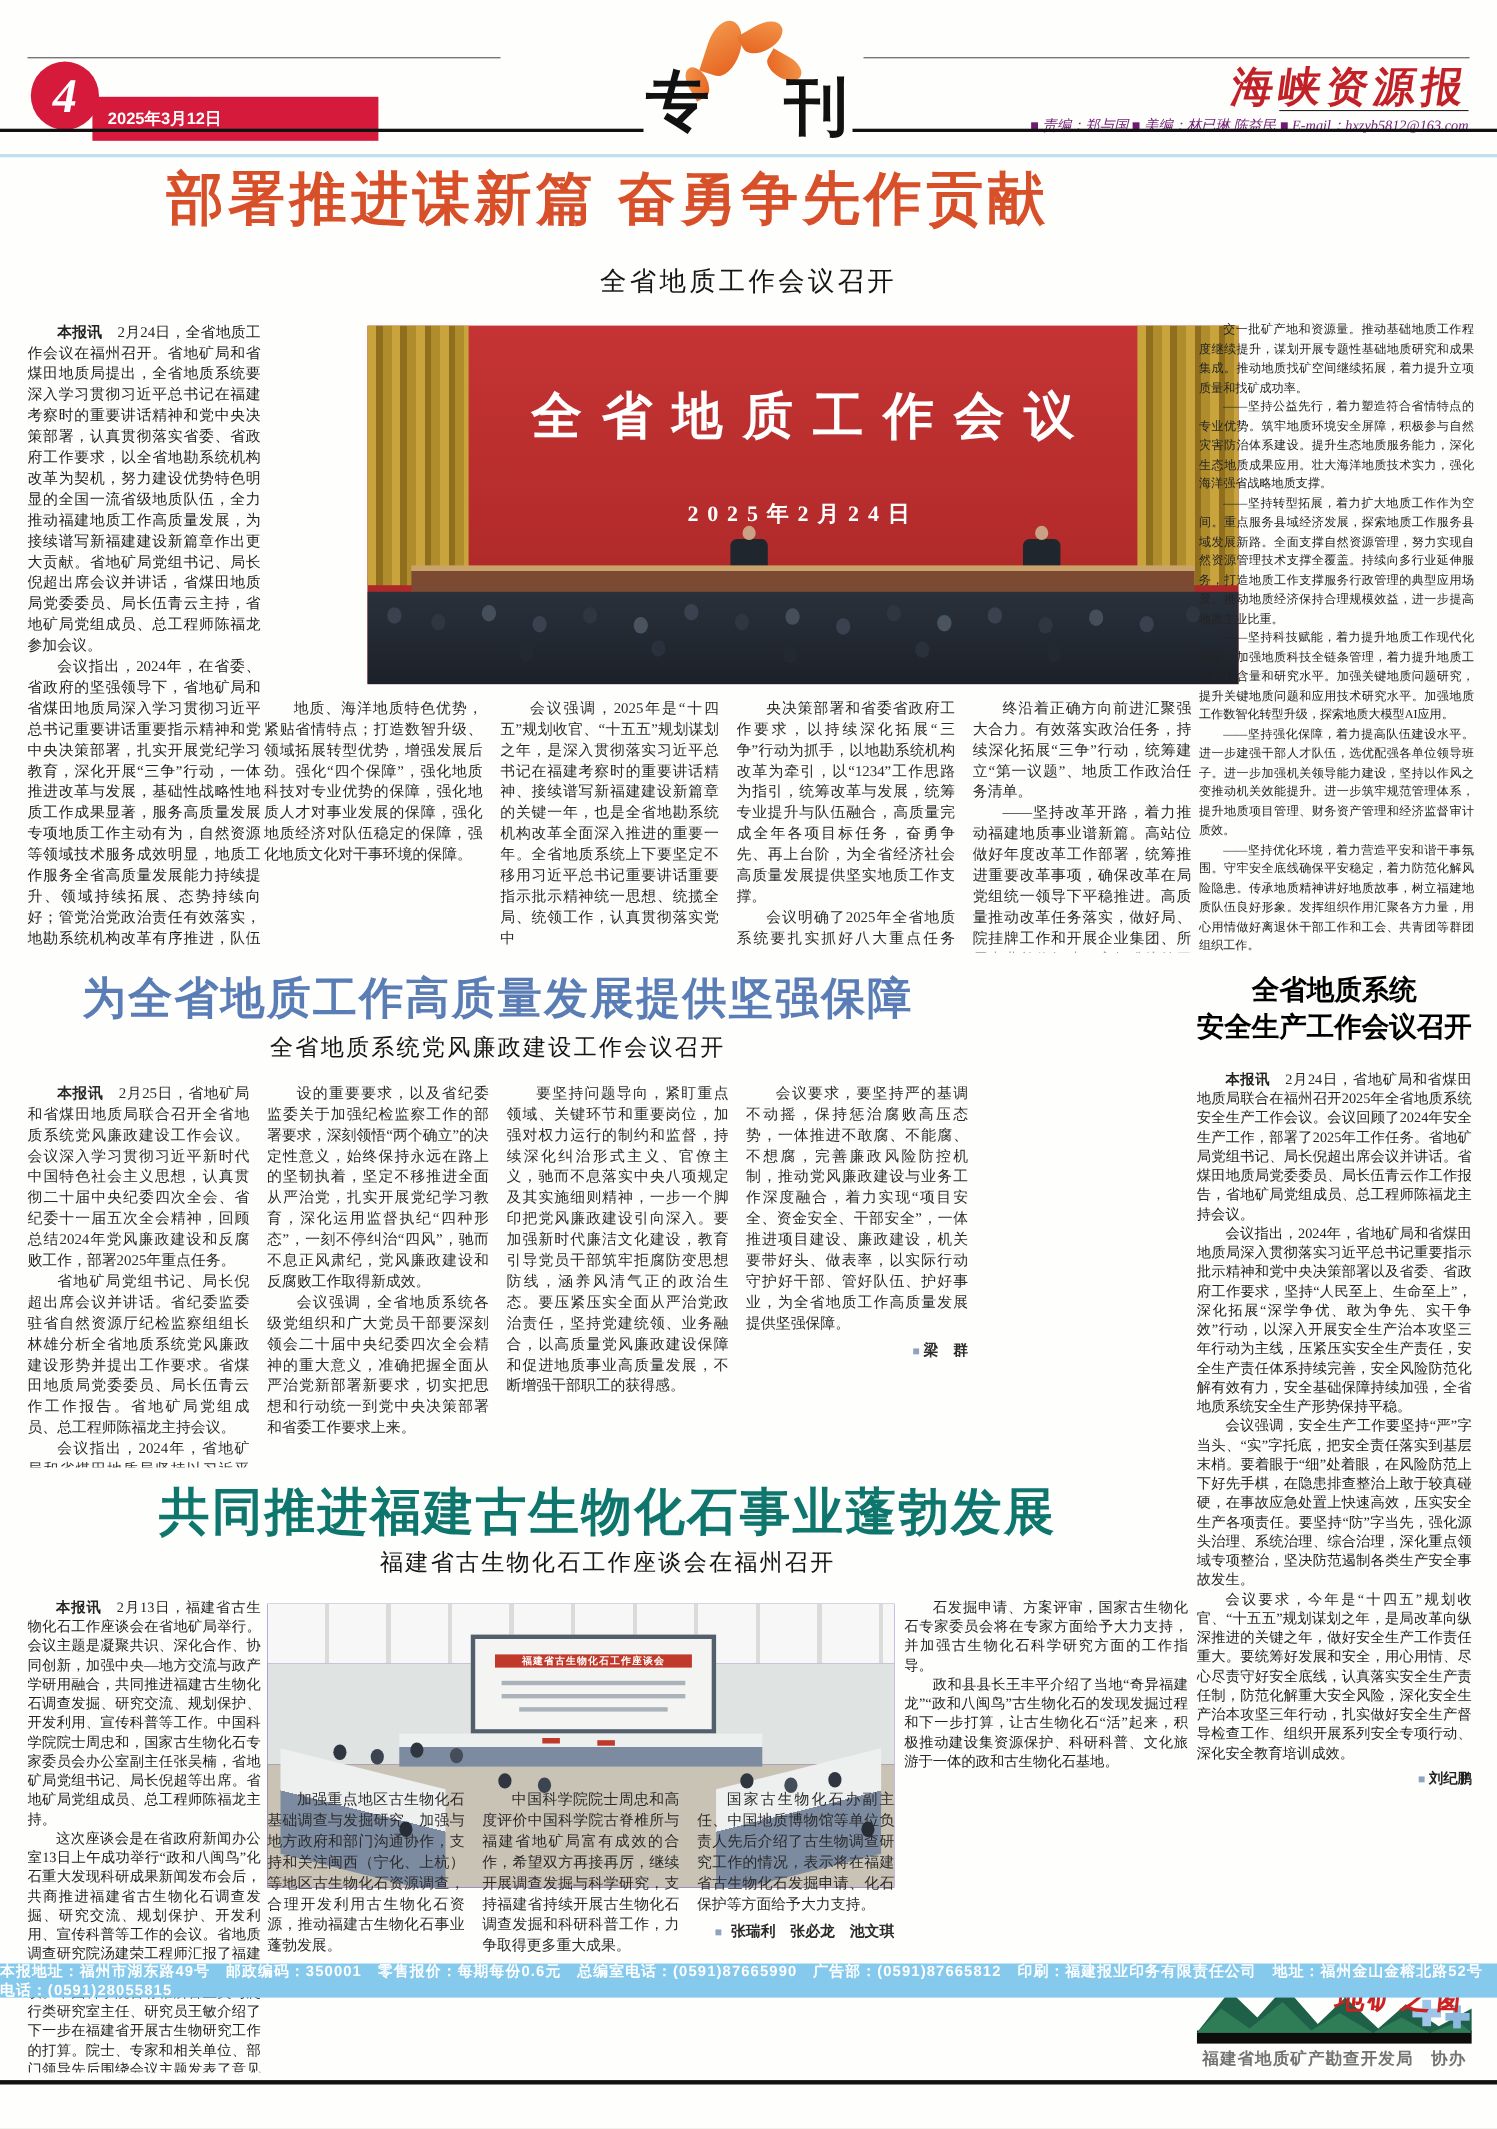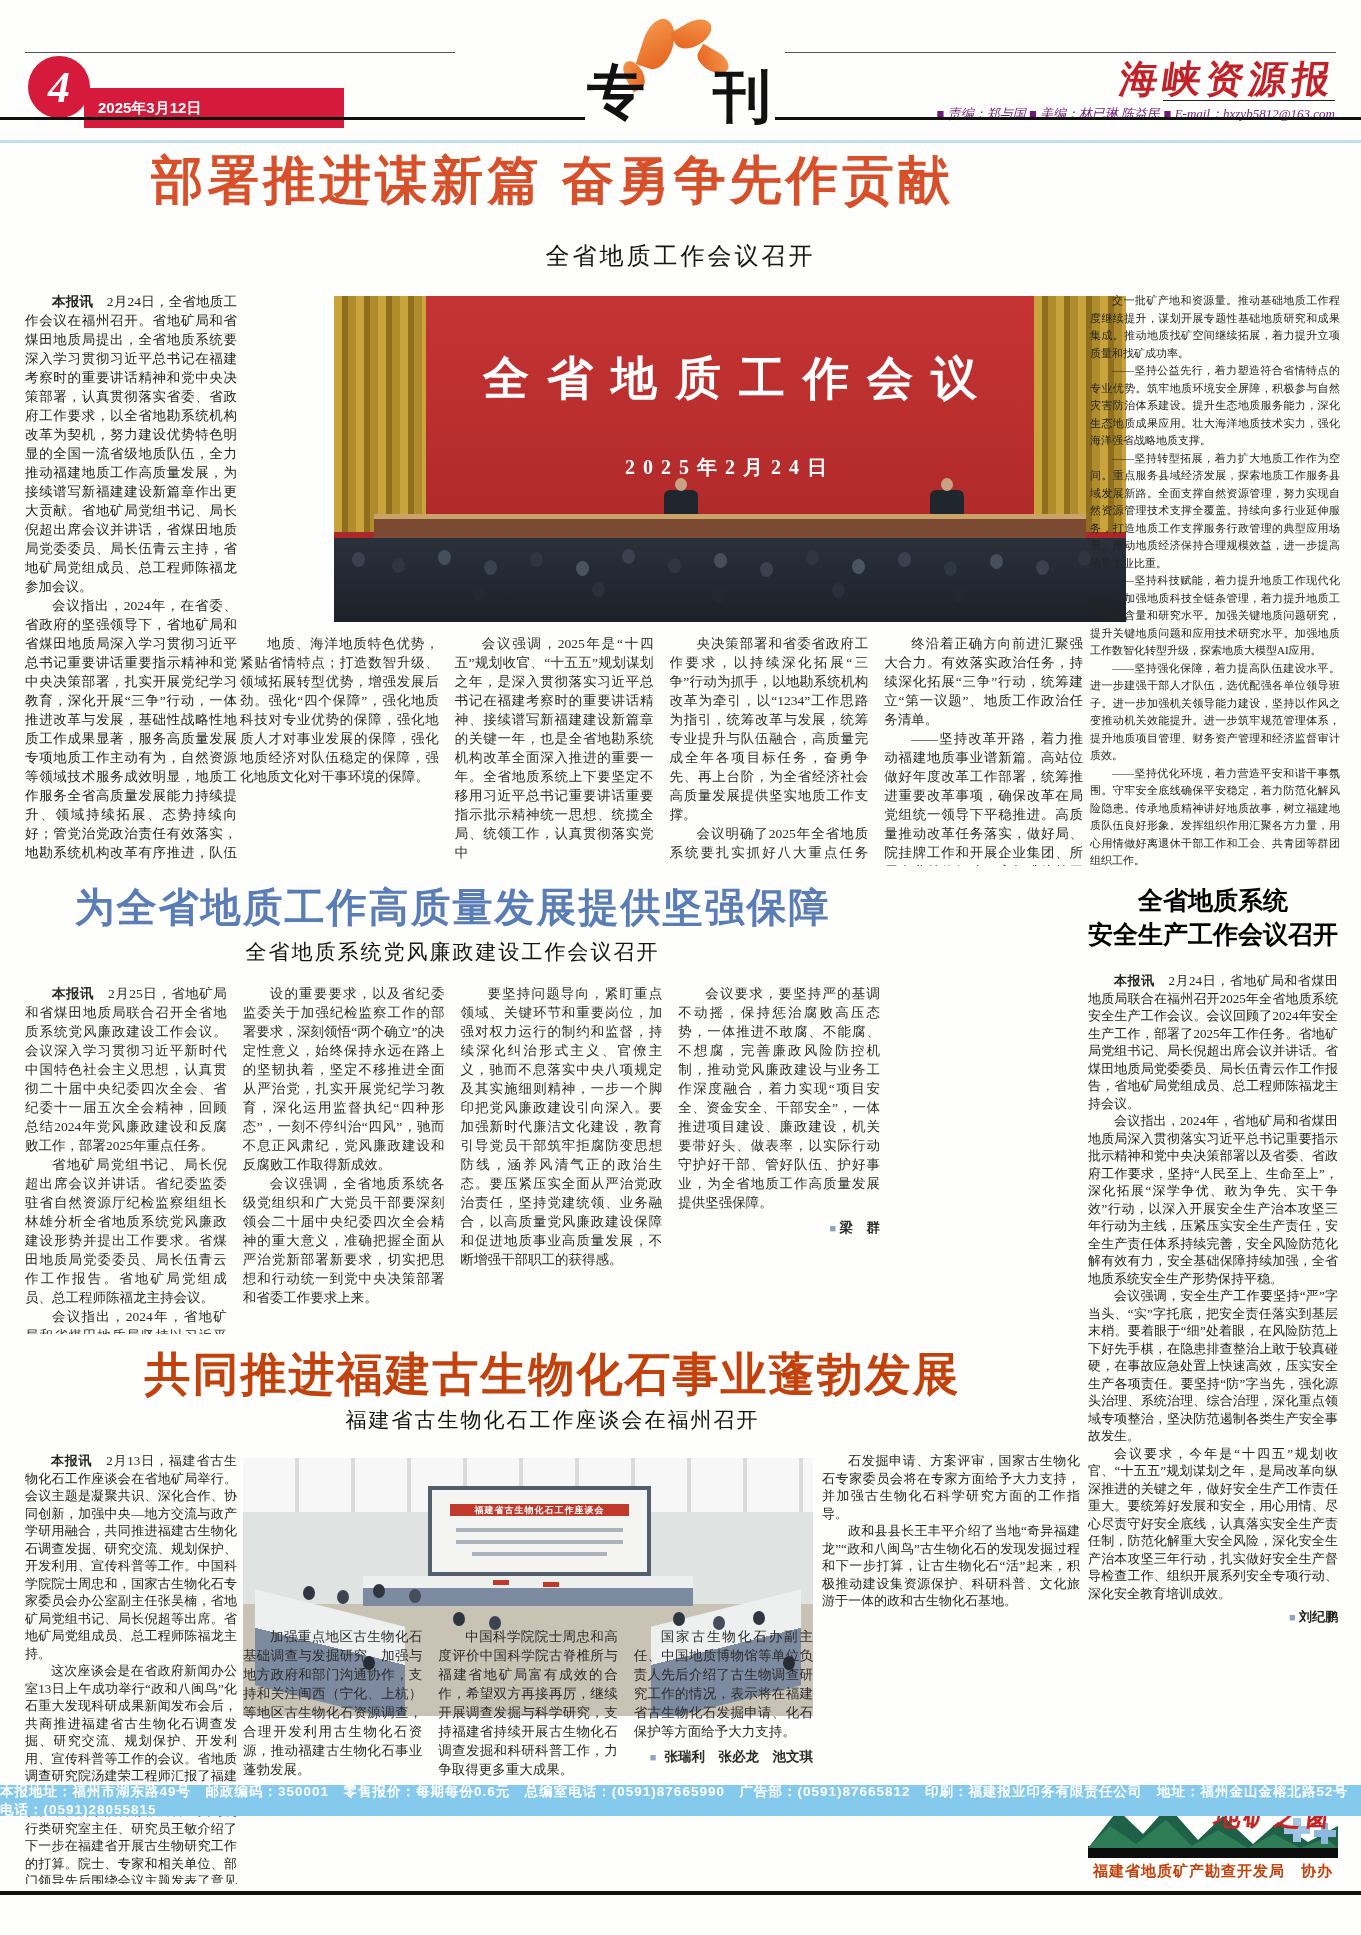--- a/index.html
+++ b/index.html
@@ -29,21 +29,21 @@
   .byline .sq{color:#8fa3bc;font-size:11px;}
   
   .h-main{position:absolute;left:25px;width:1055px;top:146px;text-align:center;color:#d8502a;
           font:900 52px "Liberation Sans",sans-serif;letter-spacing:4px;white-space:nowrap;}
   .h-sub1{position:absolute;left:25px;width:1311px;top:240px;text-align:center;color:#151515;
           font:400 24px "Liberation Serif",serif;letter-spacing:3px;}
   .h-blue2{position:absolute;left:25px;width:855px;top:880px;text-align:center;color:#5b7db6;
            font:900 40px "Liberation Sans",sans-serif;letter-spacing:2px;white-space:nowrap;}
   .h-sub2{position:absolute;left:25px;width:855px;top:938px;text-align:center;color:#151515;
           font:400 21px "Liberation Sans",sans-serif;letter-spacing:2px;}
-  .h-blue3{position:absolute;left:25px;width:1055px;top:1344px;text-align:center;color:#c2410c;
+  .h-blue3{position:absolute;left:25px;width:1055px;top:1344px;text-align:center;color:#0f766e;
            font:900 46px "Liberation Sans",sans-serif;letter-spacing:2px;white-space:nowrap;}
   .h-sub3{position:absolute;left:25px;width:1055px;top:1406px;text-align:center;color:#151515;
           font:400 21px "Liberation Sans",sans-serif;letter-spacing:2px;}
   .h-side{position:absolute;left:1088px;top:884px;width:250px;text-align:center;color:#000;
           font:900 25px "Liberation Serif",serif;line-height:34px;}
   
   .cols{position:absolute;display:flex;gap:16px;}
   .cols .c{flex:1;overflow:hidden;font-size:13.5px;line-height:19px;}
   
   .photo1{position:absolute;left:286px;top:296px;width:792px;height:326px;overflow:hidden;
@@ -81,21 +81,21 @@
   .p2-left{left:12px;top:150px;width:150px;height:96px;transform:skewY(14deg);}
   .p2-right{right:12px;top:150px;width:150px;height:96px;transform:skewY(-14deg);}
   .p2-head{position:absolute;width:12px;height:14px;border-radius:50%;background:#2f3640;
         box-shadow:34px 4px 0 #3c444f,70px -2px 0 #2f3640,106px 3px 0 #444d59,150px 26px 0 #2f3640,
         186px 30px 0 #3c444f,370px 26px 0 #2f3640,410px 30px 0 #444d59,450px 25px 0 #2f3640,
         60px 70px 0 #262d36,480px 70px 0 #262d36;}
   .p2-flag{position:absolute;width:16px;height:5px;background:#c0392b;}
   
   .window{position:absolute;left:1088px;top:1796px;width:250px;height:92px;}
   .window svg{display:block;}
-  .win-cap{margin-top:4px;text-align:center;font:700 15px "Liberation Serif",serif;color:#c2410c;letter-spacing:1px;}
+  .win-cap{margin-top:4px;text-align:center;font:700 15px "Liberation Serif",serif;color:#737373;letter-spacing:1px;}
   .win-title{position:absolute;right:4px;top:2px;color:#c22;font:900 27px "Liberation Serif",serif;letter-spacing:3px;transform:skewX(-6deg);}
   
   .foot-rule{position:absolute;left:0;right:0;top:1891px;height:4px;background:#111;}
   .footer{position:absolute;left:0;right:0;top:1785px;height:31px;background:#85c9ec;color:#fff;
           font:700 13.5px "Liberation Sans",sans-serif;display:flex;align-items:center;justify-content:center;letter-spacing:1px;}
 </style>
 </head>
 <body>
 
 <div class="page">

